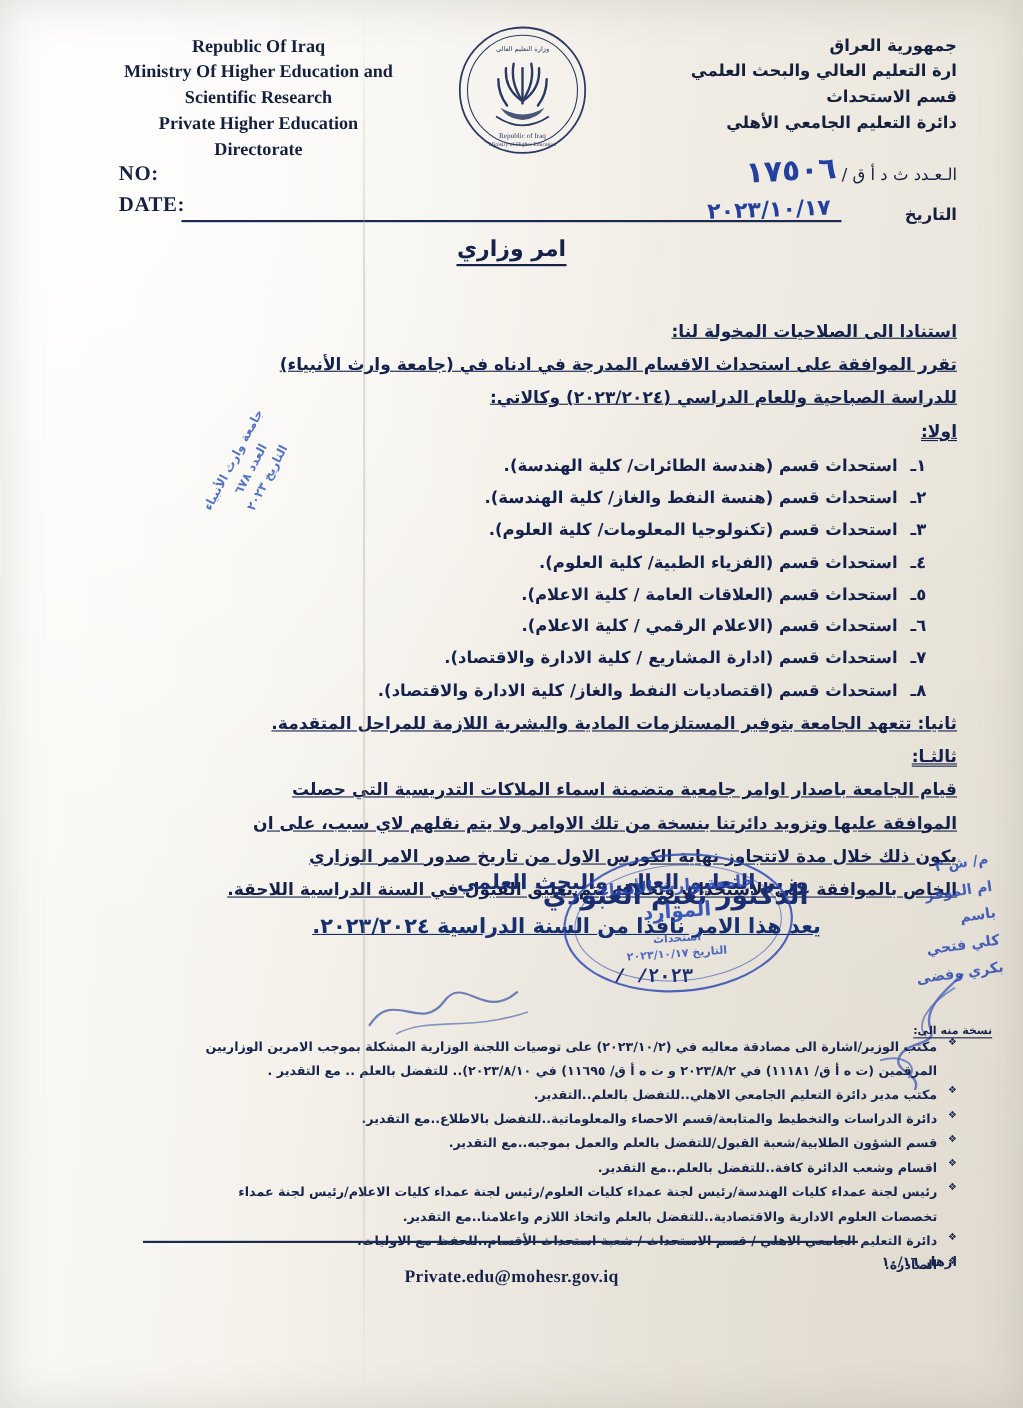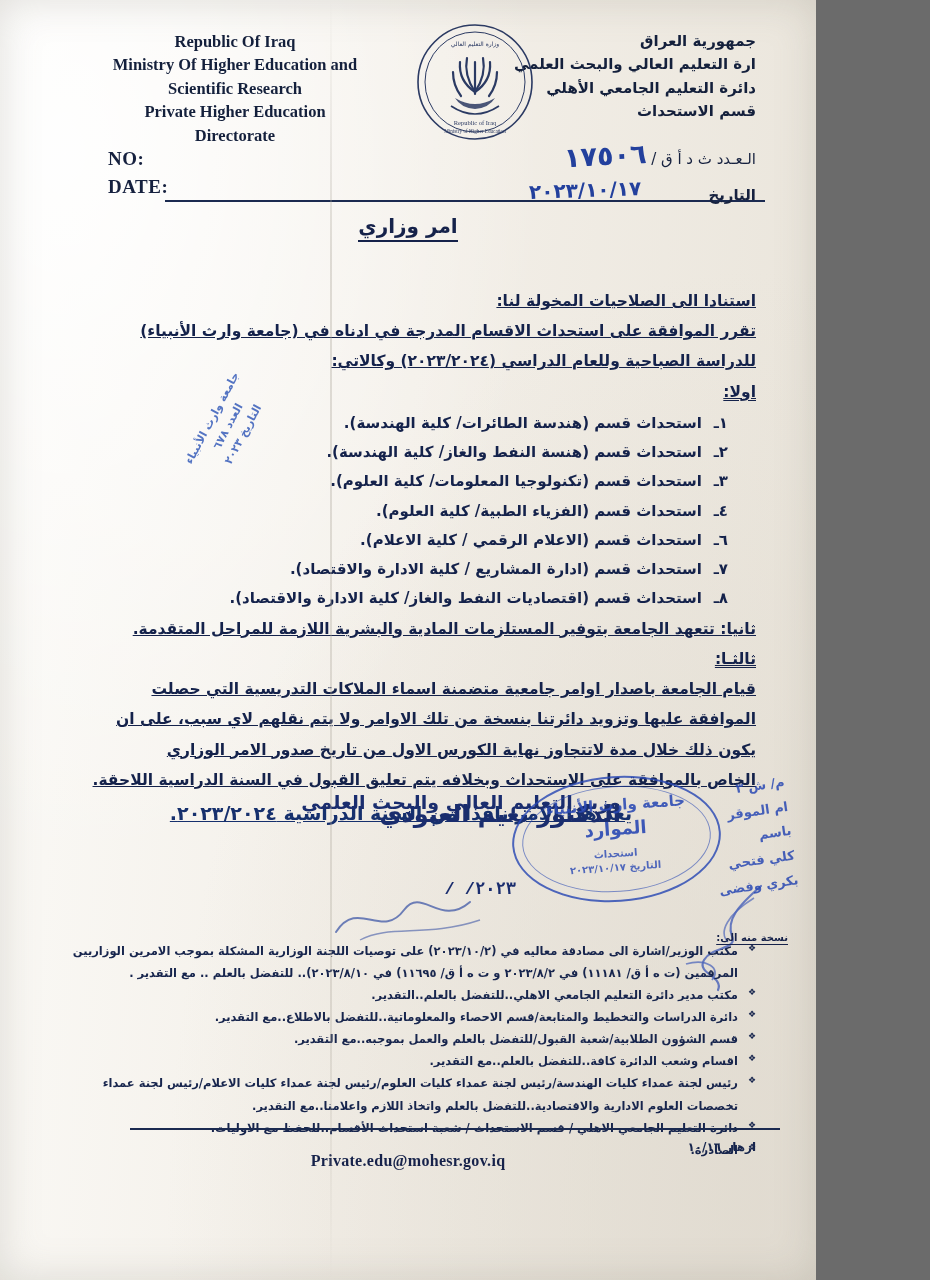--- a/index.html
+++ b/index.html
@@ -2,21 +2,21 @@
 <html lang="ar"><head>
 <meta charset="utf-8">
 <style>
   html, body {
     margin: 0;
     padding: 0;
     background: #6b6b6b;
   }
   .page {
     position: relative;
-    width: 816px;
+    width: 930px;
     height: 1280px;
     background: #fef9c3;
     overflow: hidden;
     font-family: "Liberation Serif", "DejaVu Serif", serif;
     color: #16213f;
   }
   
   .paper-tint {
     position: absolute; inset: 0;
     background:
@@ -429,22 +429,22 @@
     <div>Republic Of Iraq</div>
     <div>Ministry Of Higher Education and</div>
     <div>Scientific Research</div>
     <div>Private Higher Education</div>
     <div>Directorate</div>
   </div>
 
   <div class="hdr-ar">
     <div>جمهورية العراق</div>
     <div>ارة التعليم العالي والبحث العلمي</div>
+    <div>قسم الاستحداث</div>
     <div>دائرة التعليم الجامعي الأهلي</div>
-    <div>قسم الاستحداث</div>
   </div>
 
   <div class="emblem">
     <svg width="120" height="120" viewBox="0 0 120 120">
       <circle cx="60" cy="60" r="57" fill="none" stroke="#2b3a63" stroke-width="1.6"></circle>
       <circle cx="60" cy="60" r="50" fill="none" stroke="#2b3a63" stroke-width="1"></circle>
       <g stroke="#2b3a63" stroke-width="2.2" fill="none" stroke-linecap="round">
         <path d="M60 72 L60 40"></path>
         <path d="M60 70 C48 62 44 52 45 40"></path>
         <path d="M60 70 C72 62 76 52 75 40"></path>
@@ -490,20 +490,23 @@
       <li>
         <span class="num">٢ـ</span><span>استحداث قسم (هنسة النفط والغاز/ كلية الهندسة).</span>
       </li>
       <li>
         <span class="num">٣ـ</span><span>استحداث قسم (تكنولوجيا المعلومات/ كلية العلوم).</span>
       </li>
       <li>
         <span class="num">٤ـ</span><span>استحداث قسم (الفزياء الطبية/ كلية العلوم).</span>
       </li>
       <li>
+        <span class="num">٥ـ</span><span>استحداث قسم (العلاقات العامة / كلية الاعلام).</span>
+      </li>
+      <li>
         <span class="num">٦ـ</span><span>استحداث قسم (الاعلام الرقمي / كلية الاعلام).</span>
       </li>
       <li>
         <span class="num">٧ـ</span><span>استحداث قسم (ادارة المشاريع / كلية الادارة والاقتصاد).</span>
       </li>
       <li>
         <span class="num">٨ـ</span><span>استحداث قسم (اقتصاديات النفط والغاز/ كلية الادارة والاقتصاد).</span>
       </li>
     </ul>
 

